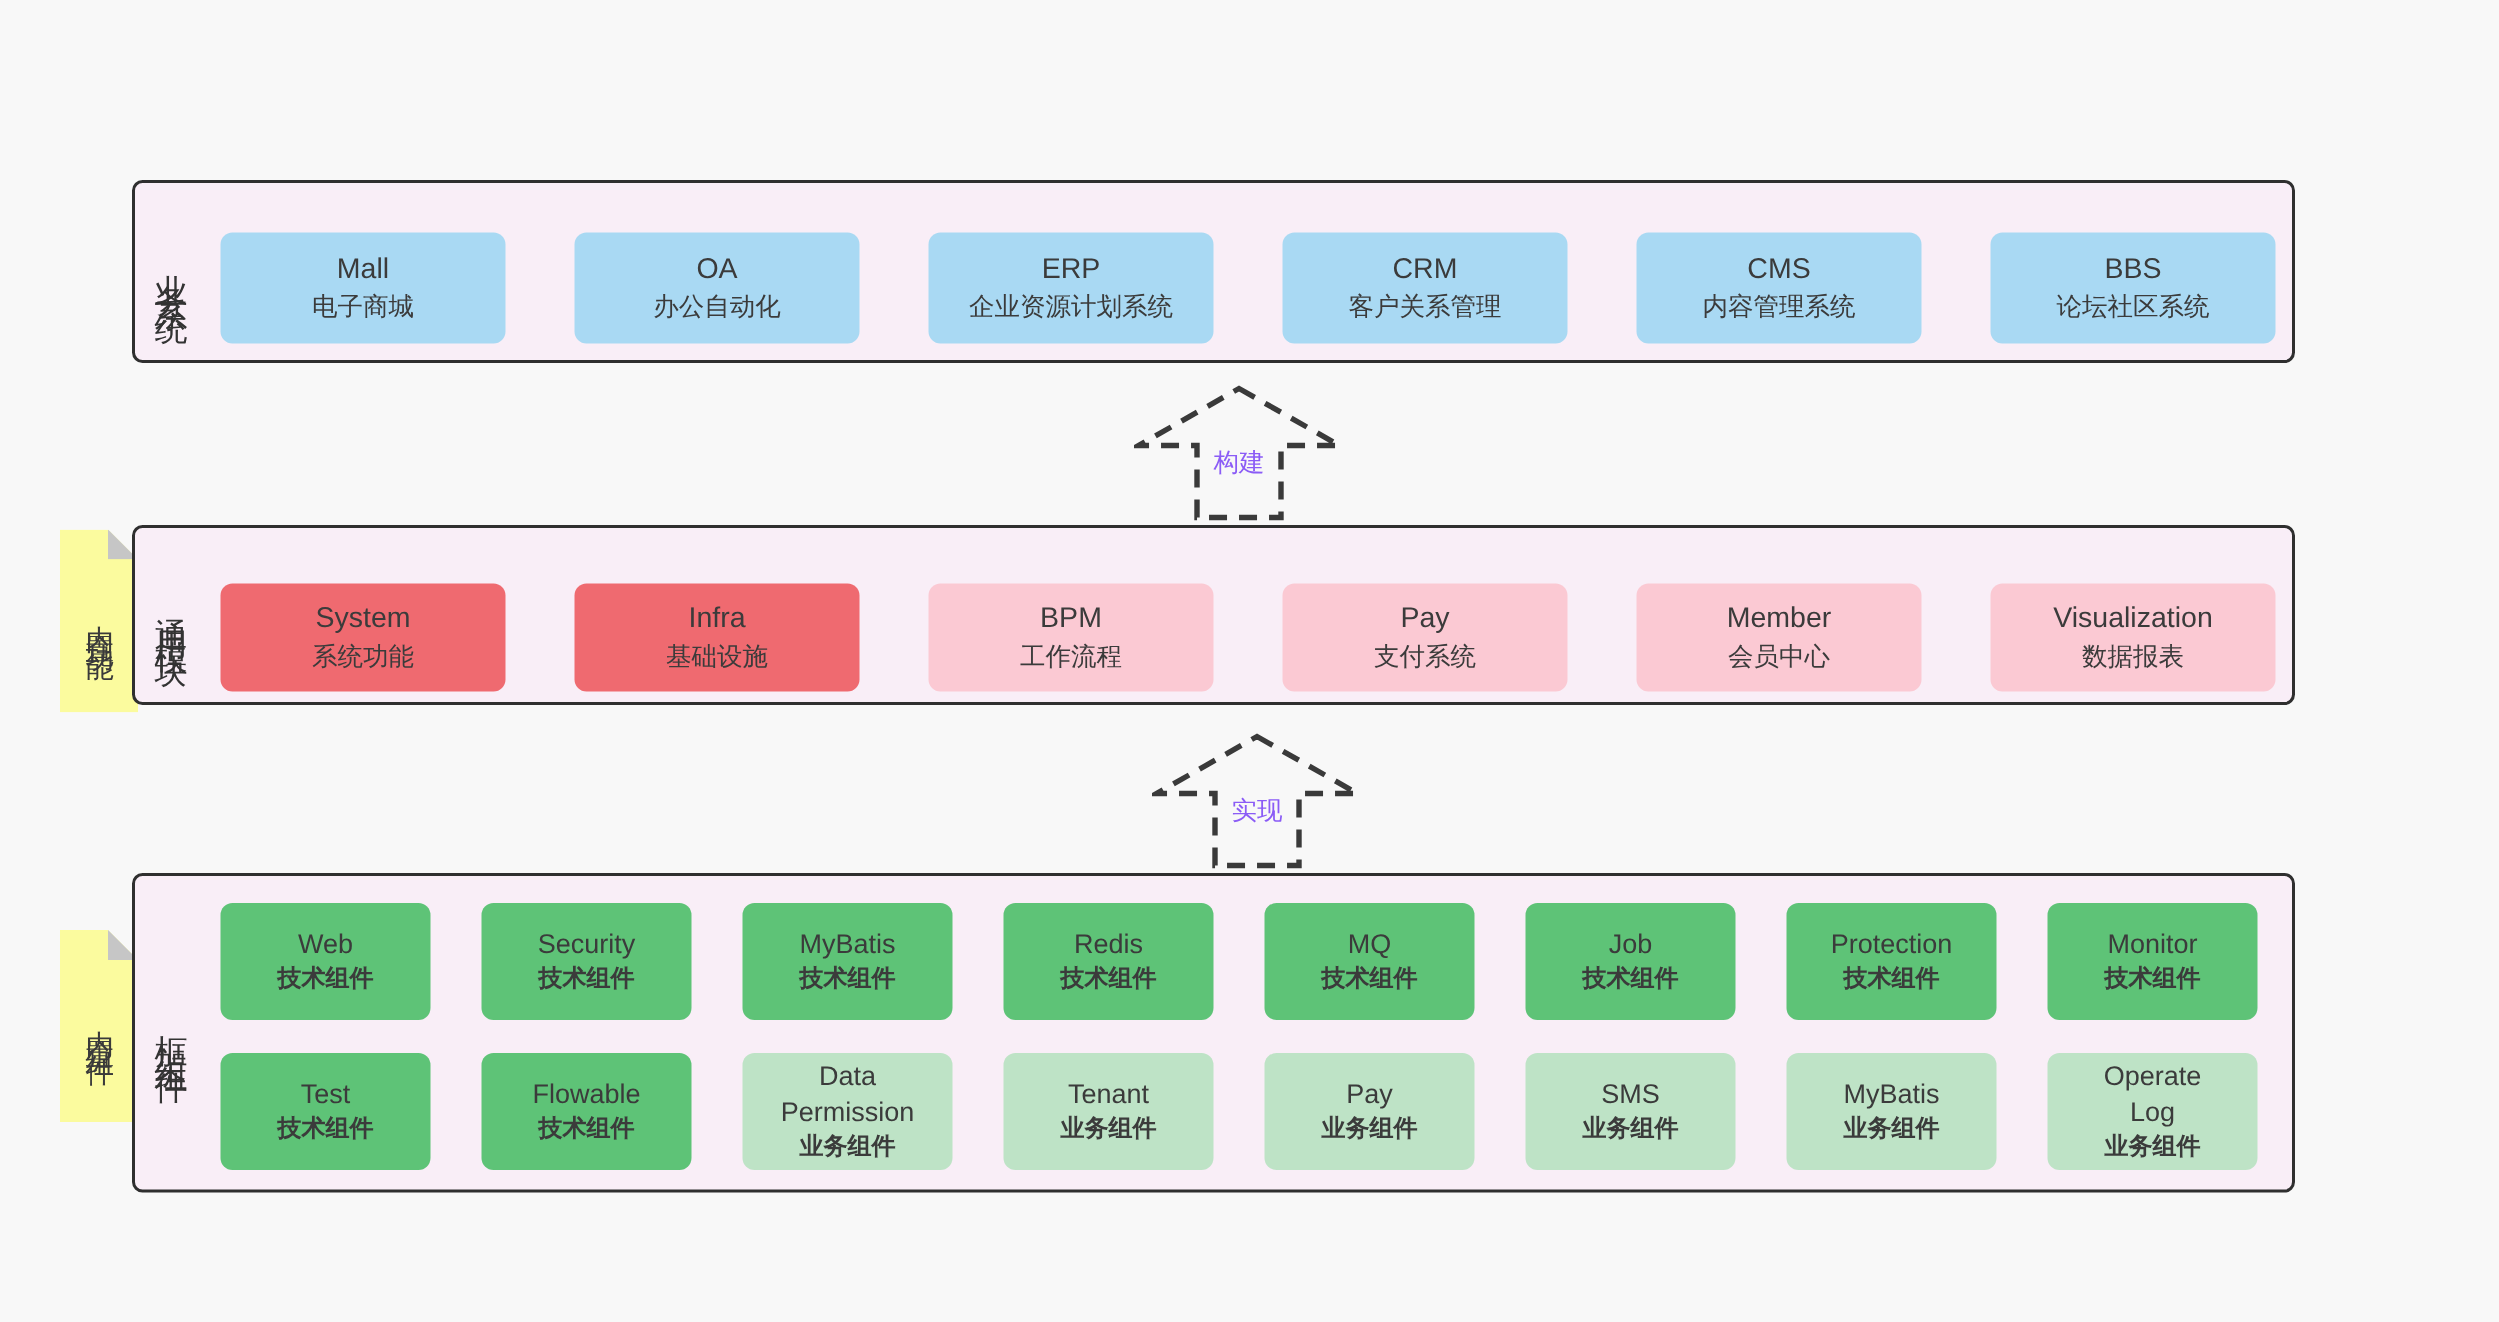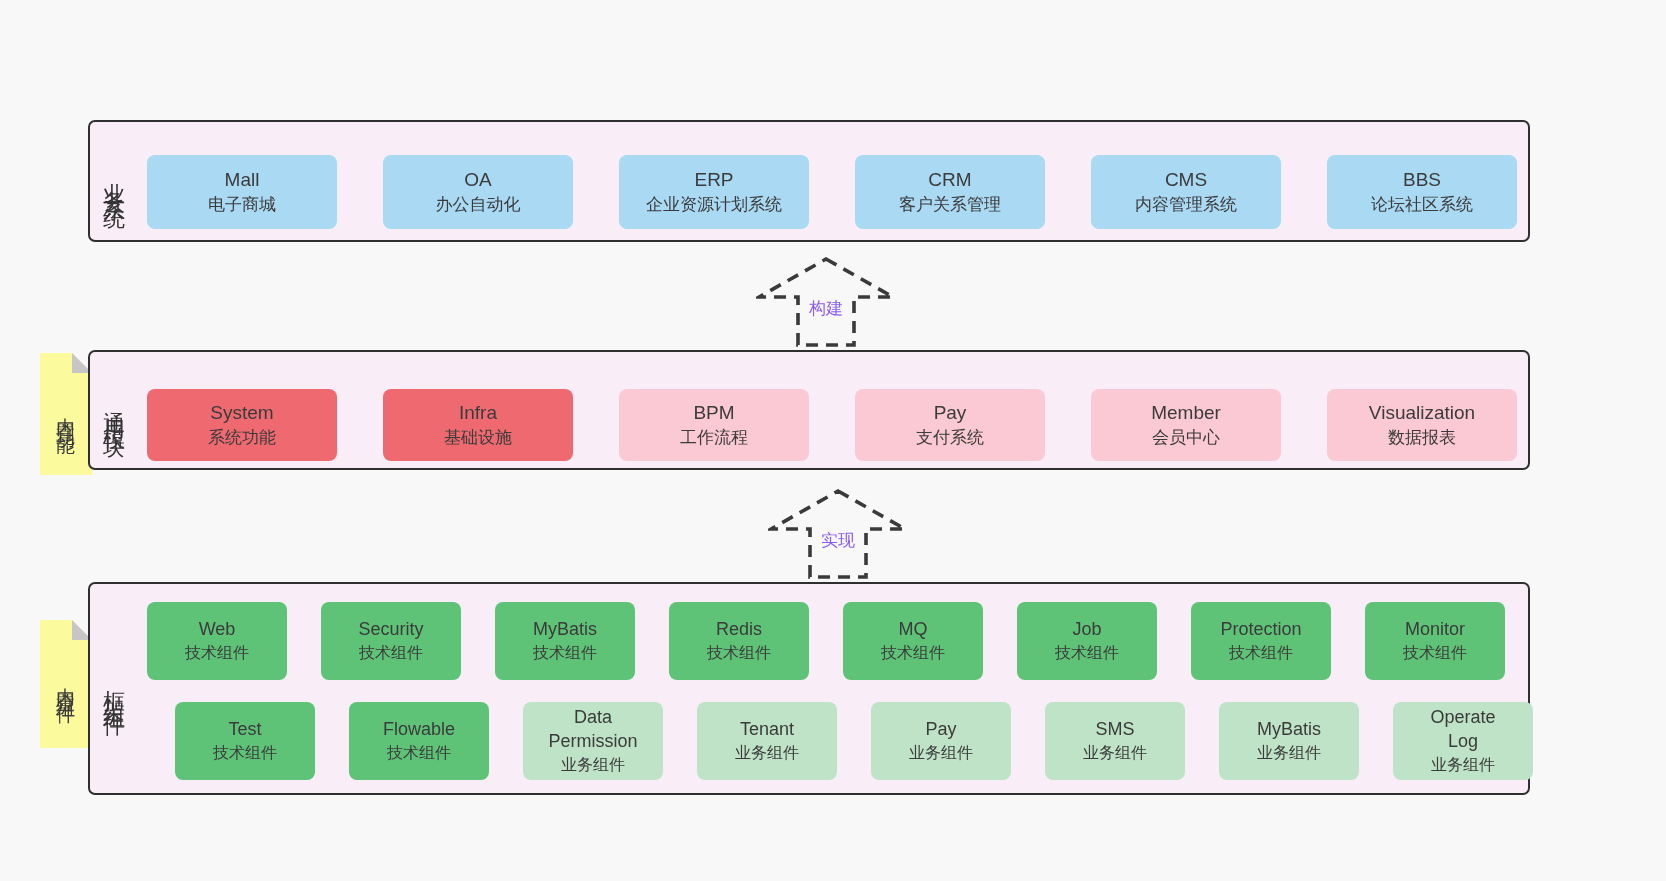--- a/index.html
+++ b/index.html
@@ -33,34 +33,34 @@
 
   
   .boxrow{
     position:absolute;display:flex;justify-content:space-between;
     left:57px;width:1370px;
   }
   .row-business{top:21px;}
   .row-modules{top:25px;}
   .boxrow8{left:57px;width:1358px;}
   .row-comp1{top:18px;}
-  .row-comp2{top:118px;margin-left:28px;}
+  .row-comp2{top:118px;}
 
   .box{
     border-radius:8px;display:flex;flex-direction:column;
     align-items:center;justify-content:center;text-align:center;
     color:var(--text);box-sizing:border-box;padding:2px 10px;
   }
   .boxrow6 .box{width:190px;height:74px;margin-top:12px;}
   .panel-modules .boxrow6 .box{height:72px;}
   .boxrow8 .box{width:140px;height:78px;padding:2px 30px;}
   .box-title{font-size:19px;line-height:1.35;}
   .box-sub{font-size:17px;line-height:1.35;margin-top:2px;}
   .boxrow8 .box-title{font-size:18px;line-height:1.3;}
-  .boxrow8 .box-sub{font-size:16px;line-height:1.3;}
+  .boxrow8 .box-sub{font-size:16px;line-height:1.3;font-weight:bold;}
   .blue{background:var(--blue);}
   .red{background:var(--red);}
   .pink{background:var(--pink);}
   .green{background:var(--green);}
   .light-green{background:var(--light_green);}
 
   
   .tab{position:absolute;z-index:1;}
   .tab-modules{left:40px;top:353px;width:52px;height:122px;}
   .tab-components{left:40px;top:620px;width:52px;height:128px;}

